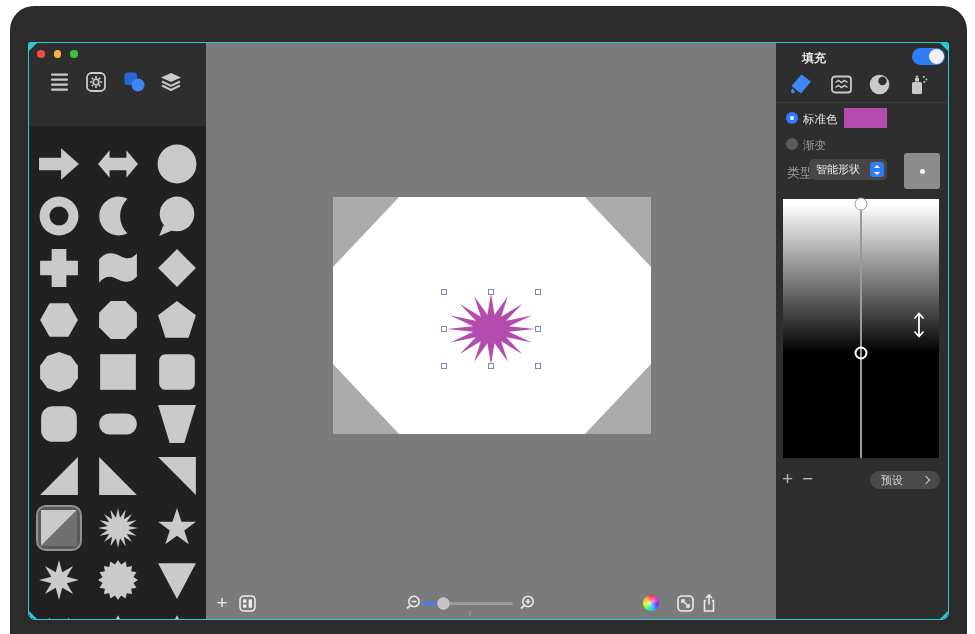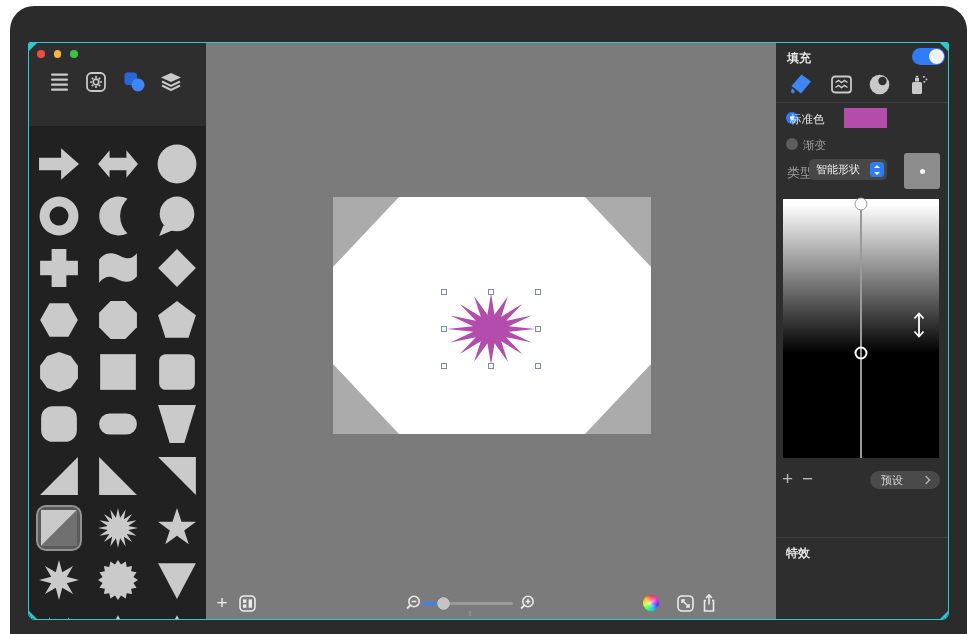--- a/index.html
+++ b/index.html
@@ -79,21 +79,21 @@
   .slider .knob  { position: absolute; top: 0.5px; width: 13px; height: 13px; background: #c4c4c4;
                    border-radius: 50%; box-shadow: 0 0 1px rgba(0,0,0,.5); }
   .slider .tick  { position: absolute; left: 47px; top: 15px; width: 2px; height: 5px; background: #8f8f8f; }
   .color-wheel { width: 16px; height: 16px; border-radius: 50%;
     background: radial-gradient(circle at 50% 45%, rgba(255,255,255,.65), rgba(255,255,255,0) 58%),
                 conic-gradient(#ff2a2a,#ff2ad4,#5a2aff,#2ab8ff,#2aff7a,#d4ff2a,#ffb02a,#ff2a2a); }
 
   
   .right-panel { position: absolute; left: 747px; top: 0; width: 174px; height: 100%; background: #2e2e2e; }
   .rp-label { font-size: 12px; color: #e6e6e6; font-weight: 600; }
-  .fill-header { position: absolute; left: 11px; top: 7px; }
+  .fill-header { position: absolute; left: 26px; top: 7px; }
   .toggle { position: absolute; border-radius: 9px; cursor: pointer; }
   .toggle .tknob { position: absolute; top: 1px; background: #f2f2f2; border-radius: 50%; }
   .fill-toggle { right: 5px; top: 5px; width: 33px; height: 17px; background: #4a4a4a; }
   .fill-toggle .tknob { width: 15px; height: 15px; left: 1px; }
   .fill-toggle.on { background: #2e7df6; }
   .fill-toggle.on .tknob { left: auto; right: 1px; }
   .mask-toggle { width: 36px; height: 19px; background: #474747; border-radius: 10px; position: absolute; right: 8px; top: 4.5px; }
   .mask-toggle .tknob { width: 17px; height: 17px; left: 1px; }
 
   .fill-tabs { position: absolute; left: 0; top: 28px; width: 100%; height: 26px; }
@@ -475,21 +475,21 @@
                 <rect x="16" y="3" width="1.7" height="1.7"></rect>
                   <rect x="18.6" y="5.6" width="1.7" height="1.7"></rect>
                 <rect x="16.5" y="8" width="1.7" height="1.7"></rect>
               </g>
             </svg>
           </button>
         </div>
         <div class="rp-divider" style="top:59px"></div>
 
         <span class="radio on" style="left:10px;top:69px"></span>
-        <span class="opt-label" style="left:14px;top:69px;color:#e3e3e3">标准色</span>
+        <span class="opt-label" style="left:27px;top:69px;color:#e3e3e3">标准色</span>
         <div class="swatch" id="std-swatch" style="background: rgb(180, 76, 174);"></div>
 
         <span class="radio off" style="left:10px;top:95px"></span>
         <span class="opt-label" style="left:27px;top:95px;color:#9f9f9f">渐变</span>
 
         <span class="type-label">类型</span>
         <div class="type-dd">
           <span class="dd-label">智能形状</span>
           <span class="stepper"></span>
         </div>
@@ -510,20 +510,17 @@
 
         <div class="stops-row">
           <button class="pm-btn" style="left:6px;top:2px">+</button>
           <button class="pm-btn" style="left:26px;top:2px">−</button>
           <button class="presets">
             <span class="p-label">预设</span>
             <span class="chev"></span>
           </button>
         </div>
 
-        <div class="rp-section sec-1">
-          <span class="rp-label">特效</span>
-        </div>
       </div>
 
     </div>
   </div>
 </div>
 
 </body></html>

